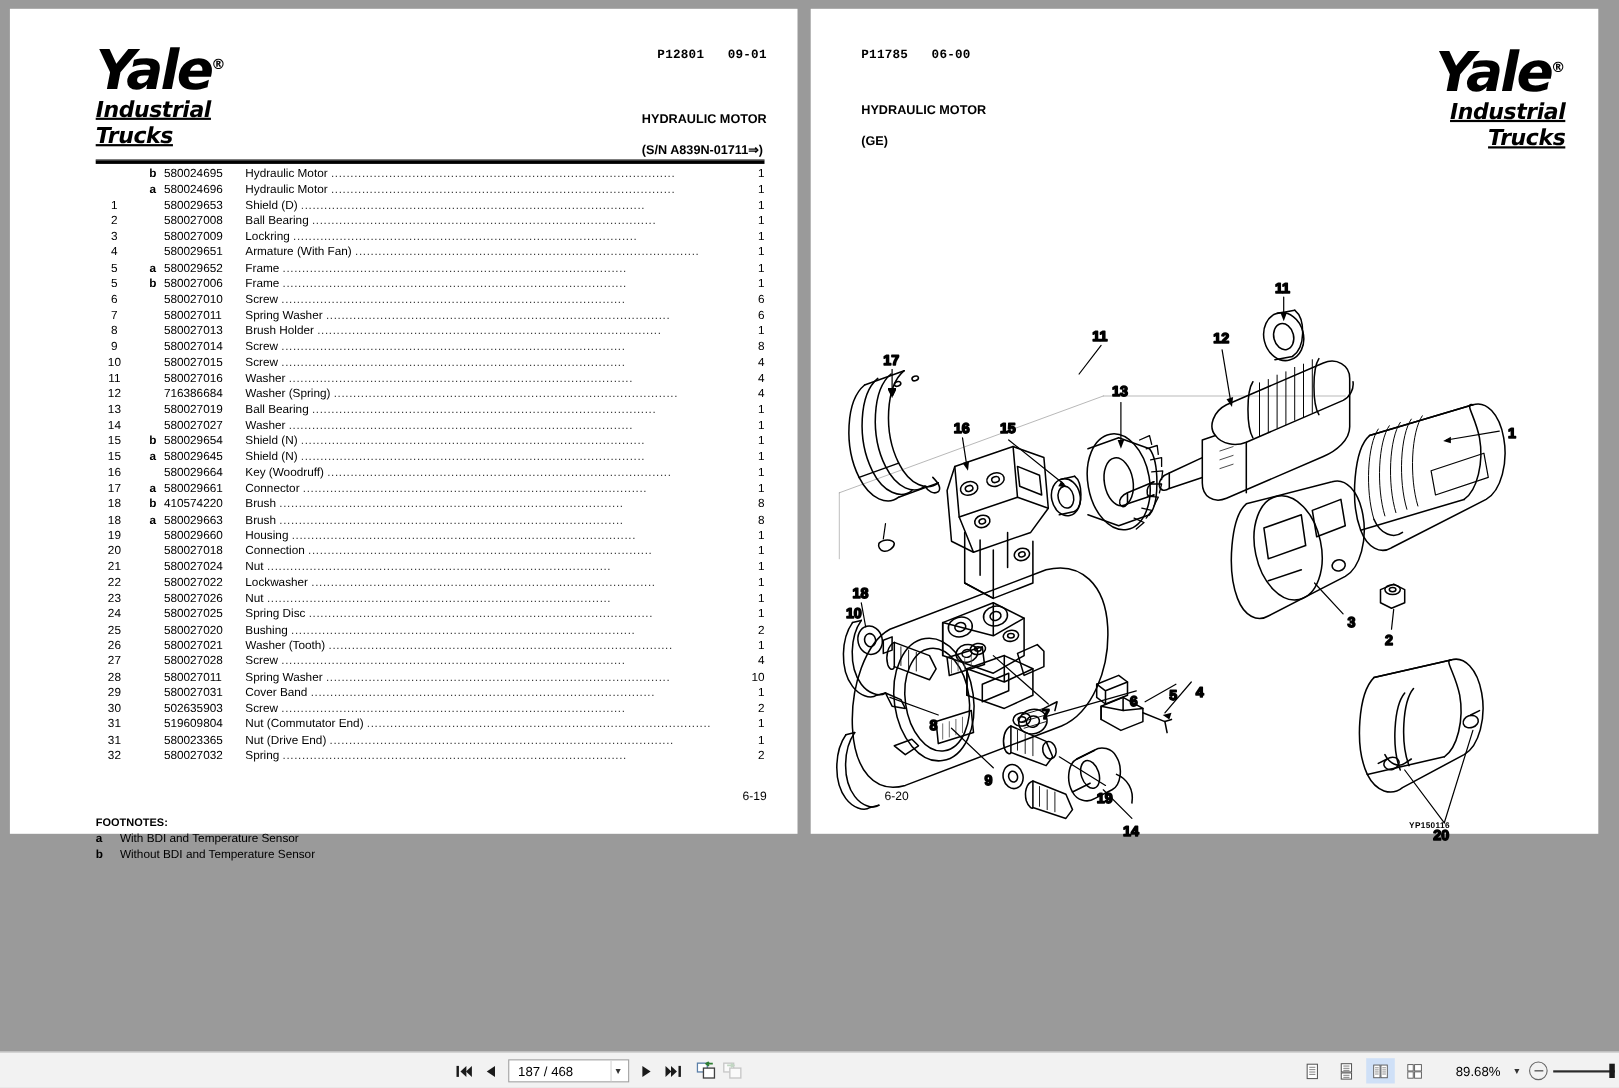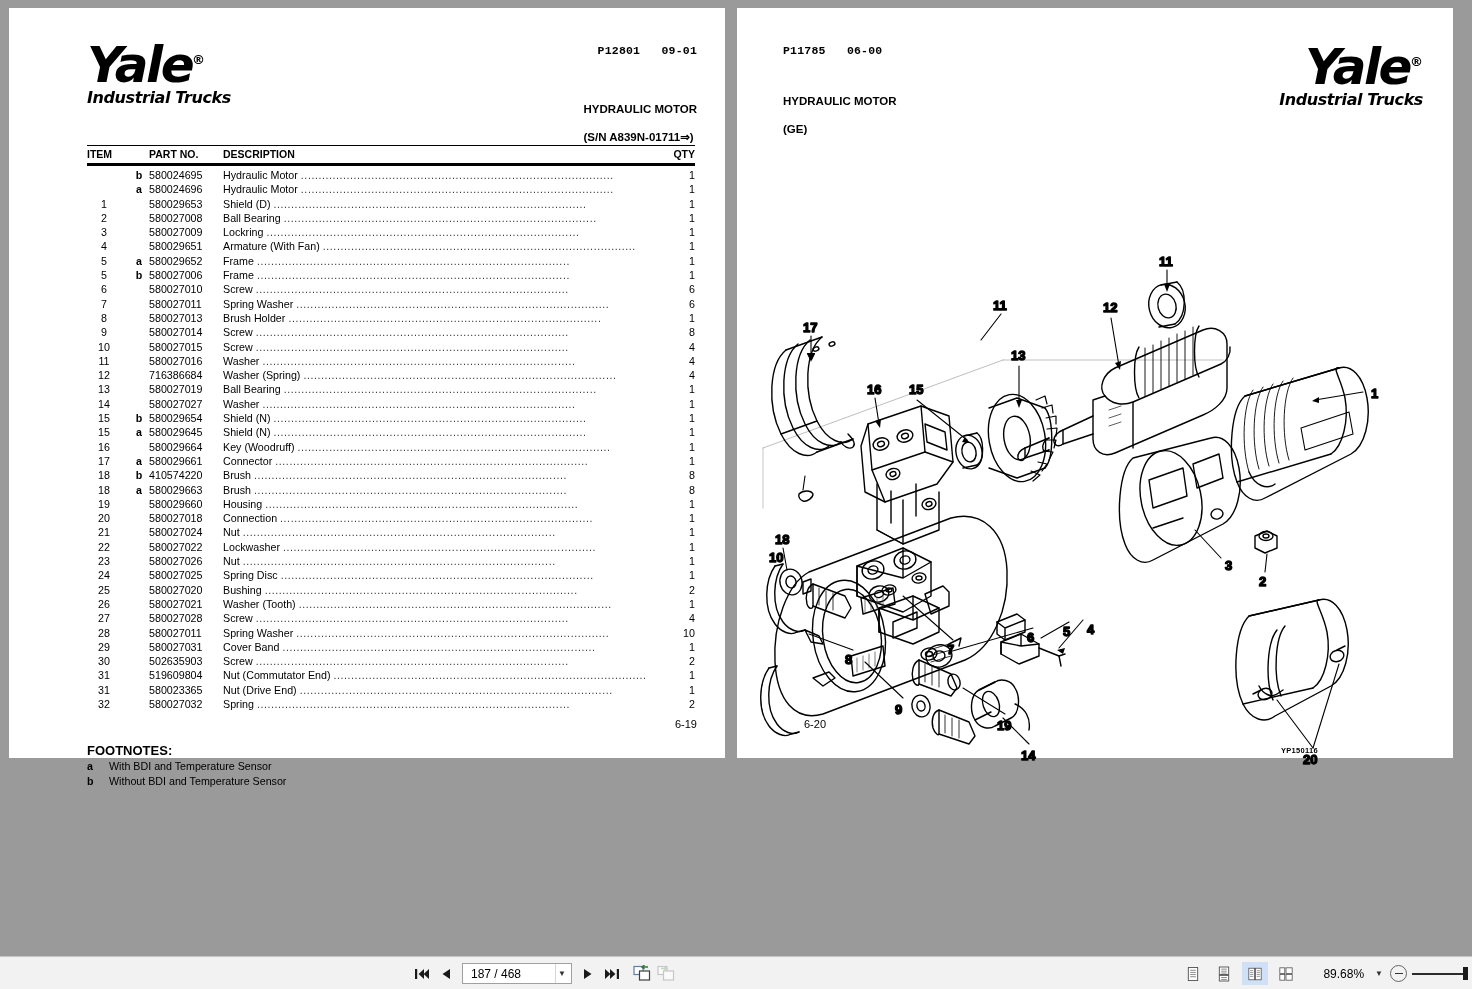--- a/index.html
+++ b/index.html
@@ -31,22 +31,22 @@
   .yale-word {
     font-family: "DejaVu Sans", sans-serif;
     font-weight: bold; font-style: italic;
     font-size: 50px; line-height: 44px;
     letter-spacing: -2.5px;
     color: #000;
   }
   .yale-sub {
     font-family: "DejaVu Sans", sans-serif;
     font-weight: bold; font-style: italic;
-    font-size: 16px; letter-spacing: -0.4px;
-    color: #000; margin-top: 1px;
+    font-size: 20px; letter-spacing: -0.4px;
+    color: #000; margin-top: 1px; text-decoration: underline;
   }
   .yale-reg { font-size: 13px; vertical-align: super; letter-spacing: 0; }
 
   
   .doc-code {
     position: absolute;
     font-size: 11.5px; font-weight: bold; color: #000;
     letter-spacing: 0.2px; white-space: pre; font-family: Liberation Mono, monospace;
   }
   .doc-title {
@@ -108,21 +108,21 @@
   .c-qty {
     position: absolute; right: 0; width: 20px;
     text-align: right;
   }
 
   
   #footnotes {
     position: absolute; left: 78px; top: 735px; width: 420px;
     font-size: 10.7px; color: #000;
   }
-  .fn-title { font-weight: bold; font-size: 13px; margin-bottom: 2px; }
+  .fn-title { font-weight: bold; font-size: 10px; margin-bottom: 2px; }
   .fn-row { position: relative; height: 15px; }
   .fn-key {
     position: absolute; left: 0; width: 14px;
     font-weight: bold;
   }
   .fn-text { position: absolute; left: 22px; }
 
   
   .page-num {
     position: absolute; bottom: 28px;
@@ -221,26 +221,20 @@
     </div>
 
     <div class="doc-code" style="right:28px; top:36px;">P12801   09-01</div>
     <div class="doc-title" style="right:28px; top:80px; text-align:left;">
       <div>HYDRAULIC MOTOR</div>
       <div>(S/N A839N-01711⇒)</div>
     </div>
 
     <div id="parts-table">
       <div class="tbl-rule-top"></div>
-      <div class="tbl-head">
-        <span class="th-item">ITEM</span>
-        <span class="th-part">PART NO.</span>
-        <span class="th-desc">DESCRIPTION</span>
-        <span class="th-qty">QTY</span>
-      </div>
       <div class="tbl-rule-bot"></div>
       <div class="rows" id="table-rows">
           <div class="row">
             <span class="c-item"></span>
             <span class="c-fn">b</span>
             <span class="c-part">580024695</span>
             <span class="c-descwrap">
               <span class="c-desc">Hydraulic Motor</span>
               <span class="c-dots">.........................................................................................</span>
             </span>

